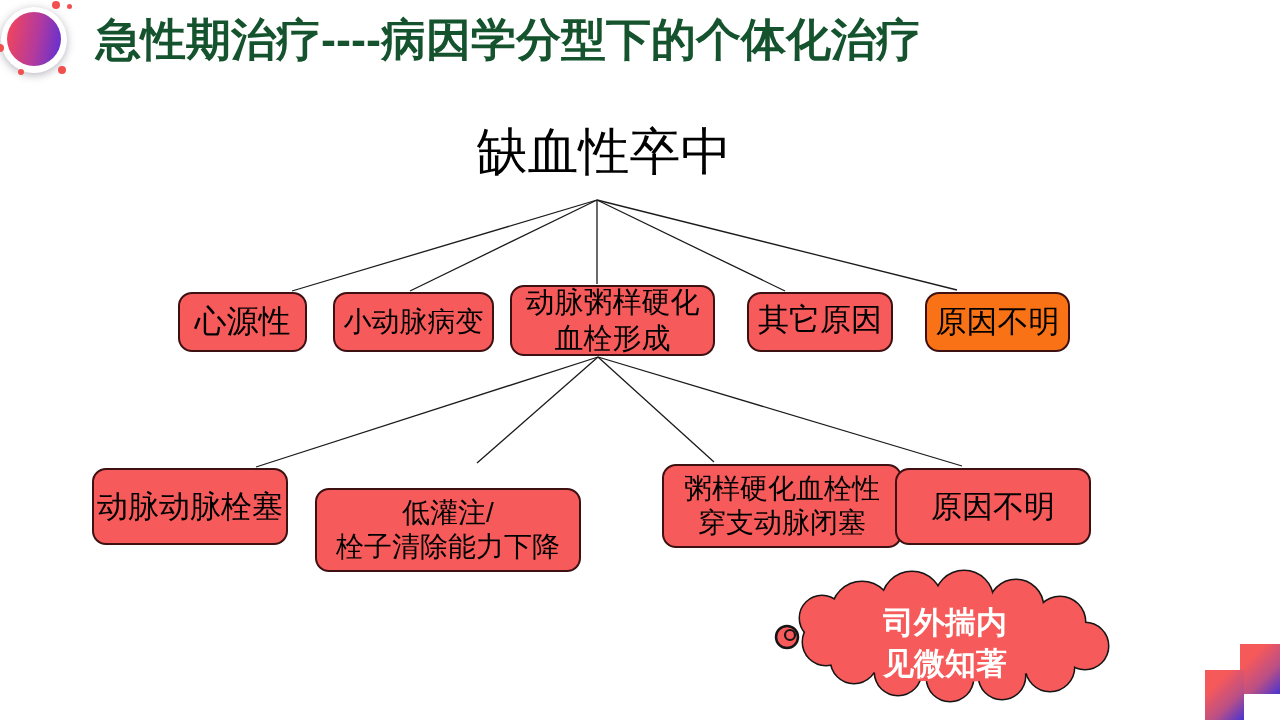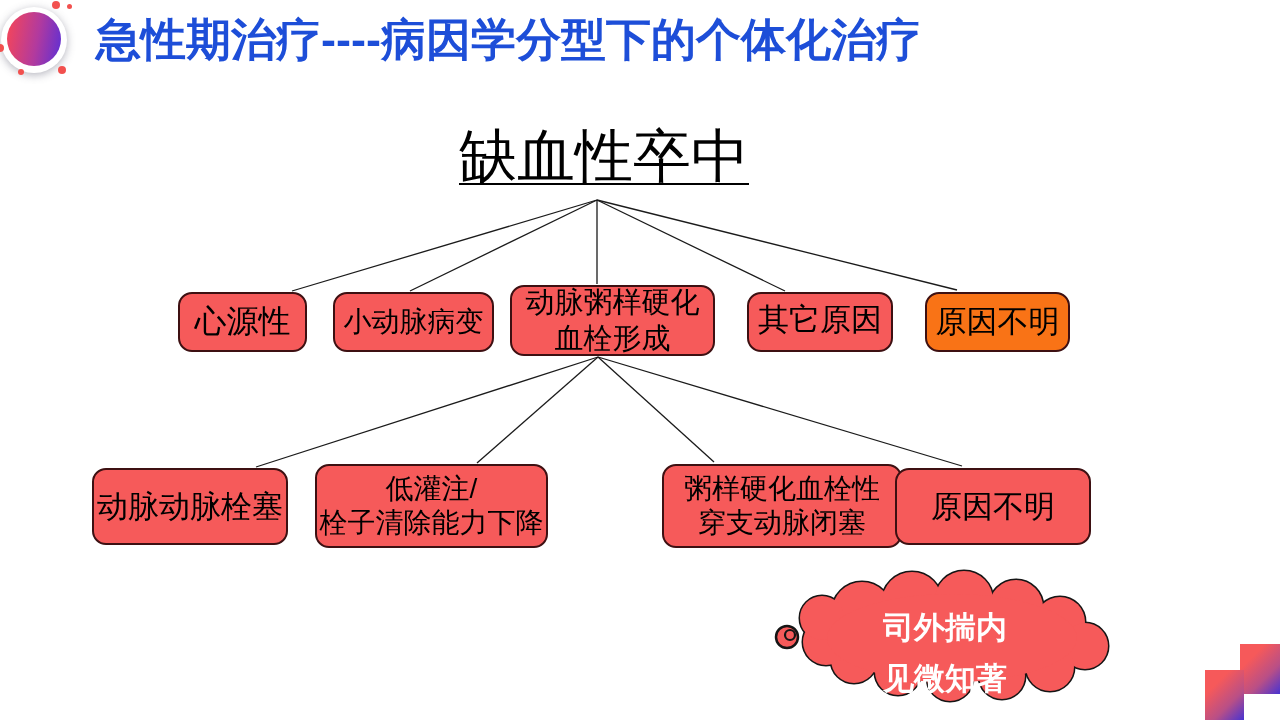--- a/index.html
+++ b/index.html
@@ -22,50 +22,50 @@
   .logo-core {
     position: absolute; left: 6px; top: 5px; width: 54px; height: 54px;
     border-radius: 50%;
     background: linear-gradient(100deg, #F2455C 5%, #B23A9E 55%, #5B2FD6 100%);
   }
   .logo-dot { position: absolute; background: #F2504E; border-radius: 50%; }
 
   
   .title {
     position: absolute; left: 96px; top: 10px;
-    font-size: 45px; font-weight: bold; color: #1d4ed8;
+    font-size: 45px; font-weight: bold; color: #14532d;
     white-space: nowrap; letter-spacing: 0px;
   }
 
   
   .heading {
     position: absolute; left: 604px; top: 118px; transform: translateX(-50%);
-    font-size: 58px; color: #000000; white-space: nowrap;
-    text-decoration: underline; text-underline-offset: 7px;
+    font-size: 51px; color: #000000; white-space: nowrap;
+    text-underline-offset: 7px;
     text-decoration-thickness: 2px;
   }
 
   
   .overlay-svg { position: absolute; left: 0; top: 0; pointer-events: none; }
 
   
   .node {
     position: absolute; box-sizing: border-box;
     background: #F65A5A; border: 2px solid #3D1012; border-radius: 14px;
     display: flex; align-items: center; justify-content: center;
     color: #000000; font-size: 28px; text-align: center;
   }
   .node .lbl { white-space: pre-line; line-height: 1.22; }
   .node.muted { background: #f97316; }
 
   
   .callout-text {
     position: absolute; left: 815px; top: 602px; width: 260px;
     color: #ffffff; font-weight: bold; font-size: 31px;
-    text-align: center; line-height: 51px; white-space: pre-line;
+    text-align: center; line-height: 41px; white-space: pre-line;
   }
 
   
   .corner-sq {
     position: absolute;
     background: linear-gradient(135deg, #F6595A 28%, #B94F86 66%, #4733D2 100%);
   }
   .corner-sq.upper { left: 1240px; top: 644px; width: 40px; height: 50px; }
   .corner-sq.lower { left: 1205px; top: 670px; width: 39px; height: 50px; }
 </style>
@@ -157,21 +157,21 @@
   <div class="node" style="left:747px; top:292px; width:146px; height:60px; font-size:31px;font-family:Liberation Mono, monospace;">
     <span class="lbl">其它原因</span>
   </div>
   <div class="node muted" style="left:925px; top:292px; width:145px; height:60px; font-size:31px;">
     <span class="lbl">原因不明</span>
   </div>
 
   <div class="node" style="left:92px; top:468px; width:196px; height:77px; font-size:31px;">
     <span class="lbl">动脉动脉栓塞</span>
   </div>
-  <div class="node" style="left:315px; top:464px; width:233px; height:84px;">
+  <div class="node" style="left:315px; top:488px; width:266px; height:84px;">
     <span class="lbl">低灌注/
 栓子清除能力下降</span>
   </div>
   <div class="node" style="left:618px; top:464px; width:240px; height:84px;margin-left:44px;">
     <span class="lbl">粥样硬化血栓性
 穿支动脉闭塞</span>
   </div>
   <div class="node" style="left:895px; top:468px; width:196px; height:77px; font-size:31px;">
     <span class="lbl">原因不明</span>
   </div>

